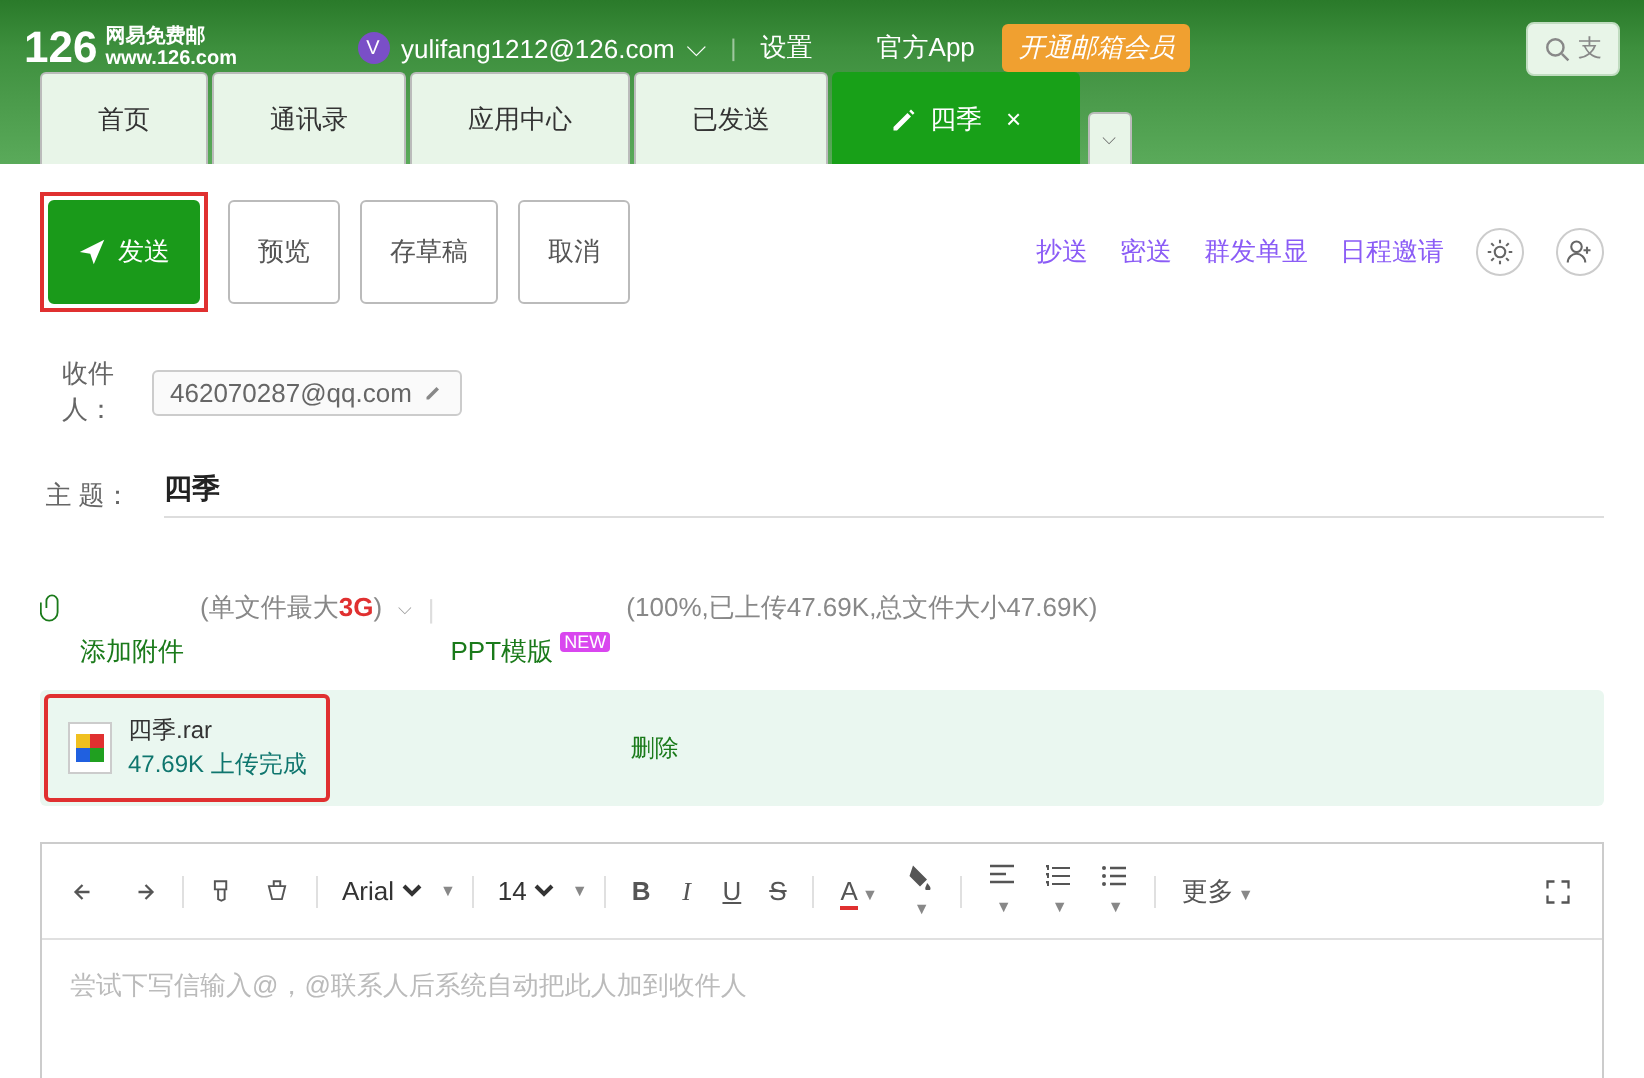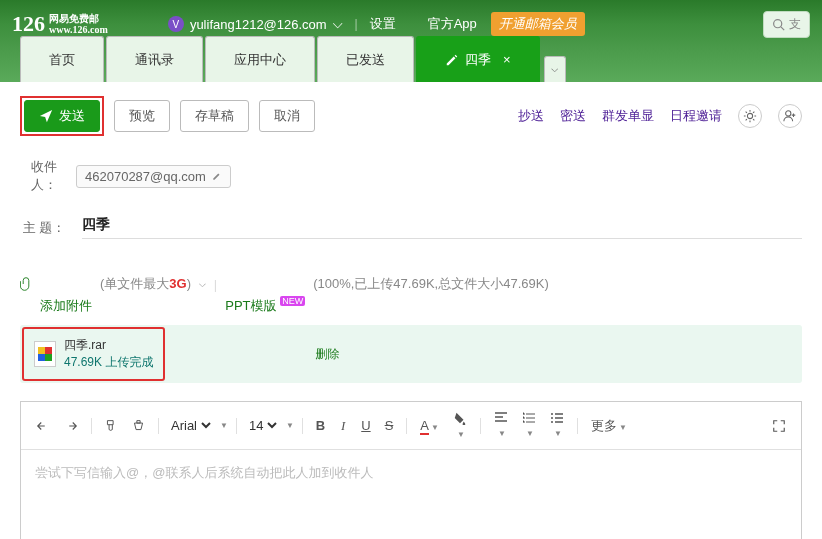--- a/index.html
+++ b/index.html
@@ -1,36 +1,36 @@
 <!DOCTYPE html>
 <html><head>
 <meta charset="utf-8">
 <style>
 * { box-sizing: border-box; margin: 0; padding: 0; }
 body { font-family: "Microsoft YaHei", Arial, sans-serif; font-size: 12px; background: #fff; width: 822px; height: 539px; overflow: hidden; position: relative; }
 .header { background: linear-gradient(to bottom, #2a7a2a, #3d8f3d, #4a9a4a); height: 48px; display: flex; align-items: center; padding: 0 12px; color: #fff; }
-.logo { display: flex; align-items: center; font-size: 22px; font-weight: bold; font-family: Liberation Serif, serif; }
+.logo { display: flex; align-items: center; font-size: 22px; font-weight: bold; }
 .logo-sub { font-size: 10px; margin-left: 4px; line-height: 1.1; }
 .user-badge { margin-left: 60px; display: flex; align-items: center; gap: 6px; font-size: 13px; }
 .user-badge .v { width: 16px; height: 16px; border-radius: 50%; background: #7a4fc7; display: inline-flex; align-items: center; justify-content: center; font-size: 10px; }
 .sep { margin: 0 12px; color: rgba(255,255,255,0.5); }
 .header a { color: #fff; text-decoration: none; font-size: 13px; }
 .vip-btn { background: #f0a030; padding: 3px 8px; border-radius: 3px; font-size: 12px; font-style: italic; }
 .search-box { margin-left: auto; background: #e8f5e8; border-radius: 4px; padding: 4px 8px; display: flex; align-items: center; gap: 4px; color: #888; border:1px solid #c0dcc0; }
 .tabs { background: linear-gradient(to bottom, #4a9a4a, #5aaa5a); height: 34px; display: flex; align-items: flex-end; padding-left: 20px; }
 .tab { height: 46px; padding: 0 28px; display: flex; align-items: center; justify-content: center; color: #333; background: #e8f5e8; border-radius: 3px 3px 0 0; margin-right: 2px; font-size: 13px; cursor: pointer; border:1px solid #bbb; border-bottom:none; }
 .tab.active { background: #18a018; color: #fff; border-color:#18a018; }
 .tab .close { margin-left: 12px; font-size: 13px; }
 .tab-more { width: 22px; height: 26px; background: #e8f5e8; border-radius: 3px 3px 0 0; display: flex; align-items: center; justify-content: center; margin-left: 2px; border:1px solid #bbb; border-bottom:none; }
 .content { padding: 14px 20px; }
 .action-row { display: flex; align-items: center; gap: 10px; }
-.btn { padding: 6px 14px; border: 1px solid #bbb; border-radius: 3px; background: #fff; color: #555; cursor: pointer; font-size: 13px; justify-content: space-between; }
+.btn { padding: 16px 14px; border: 1px solid #bbb; border-radius: 3px; background: #fff; color: #555; cursor: pointer; font-size: 13px; justify-content: space-between; }
 .btn.primary { background: #1a9a1a; color: #fff; border-color: #1a9a1a; display: flex; align-items: center; gap: 6px; }
 .highlight-red { border: 2px solid #e03030; padding: 2px; }
-.options-row { margin-left: auto; display: flex; align-items: center; gap: 16px; color: #4c1d95; font-size: 13px; }
+.options-row { margin-left: auto; display: flex; align-items: center; gap: 16px; color: #8b5cf6; font-size: 13px; }
 .icon-btn { width: 24px; height: 24px; border-radius: 50%; border: 1px solid #ccc; display: inline-flex; align-items: center; justify-content: center; cursor: pointer; color:#666; }
 .field-row { display: flex; align-items: center; margin-top: 22px; color: #666; font-size: 13px; }
 .field-label { width: 56px; text-align: center; padding-right: 8px; }
 .recipient-chip { border: 1px solid #ccc; border-radius: 3px; padding: 3px 8px; display: inline-flex; align-items: center; gap: 6px; background: #fafafa; }
 .subject-text { font-weight: bold; color: #222; font-size: 14px; }
 .subject-underline { border-bottom: 1px solid #ddd; flex: 1; margin-left: 6px; padding-bottom: 4px; }
 .attach-row { display: flex; align-items: center; gap: 8px; margin-top: 14px; color: #888; font-size: 13px; }
 .attach-link { color: #1a7a1a; margin-top: 44px; }
 .ppt-new { background: #d946ef; color: #fff; font-size: 9px; padding: 0 2px; border-radius: 2px; position: relative; top: -6px; }
 .attachment-box { border: 2px solid #e03030; display: inline-flex; align-items: center; padding: 8px 10px; margin-top: 10px; background: #eaf7f0; border-radius: 3px; }

